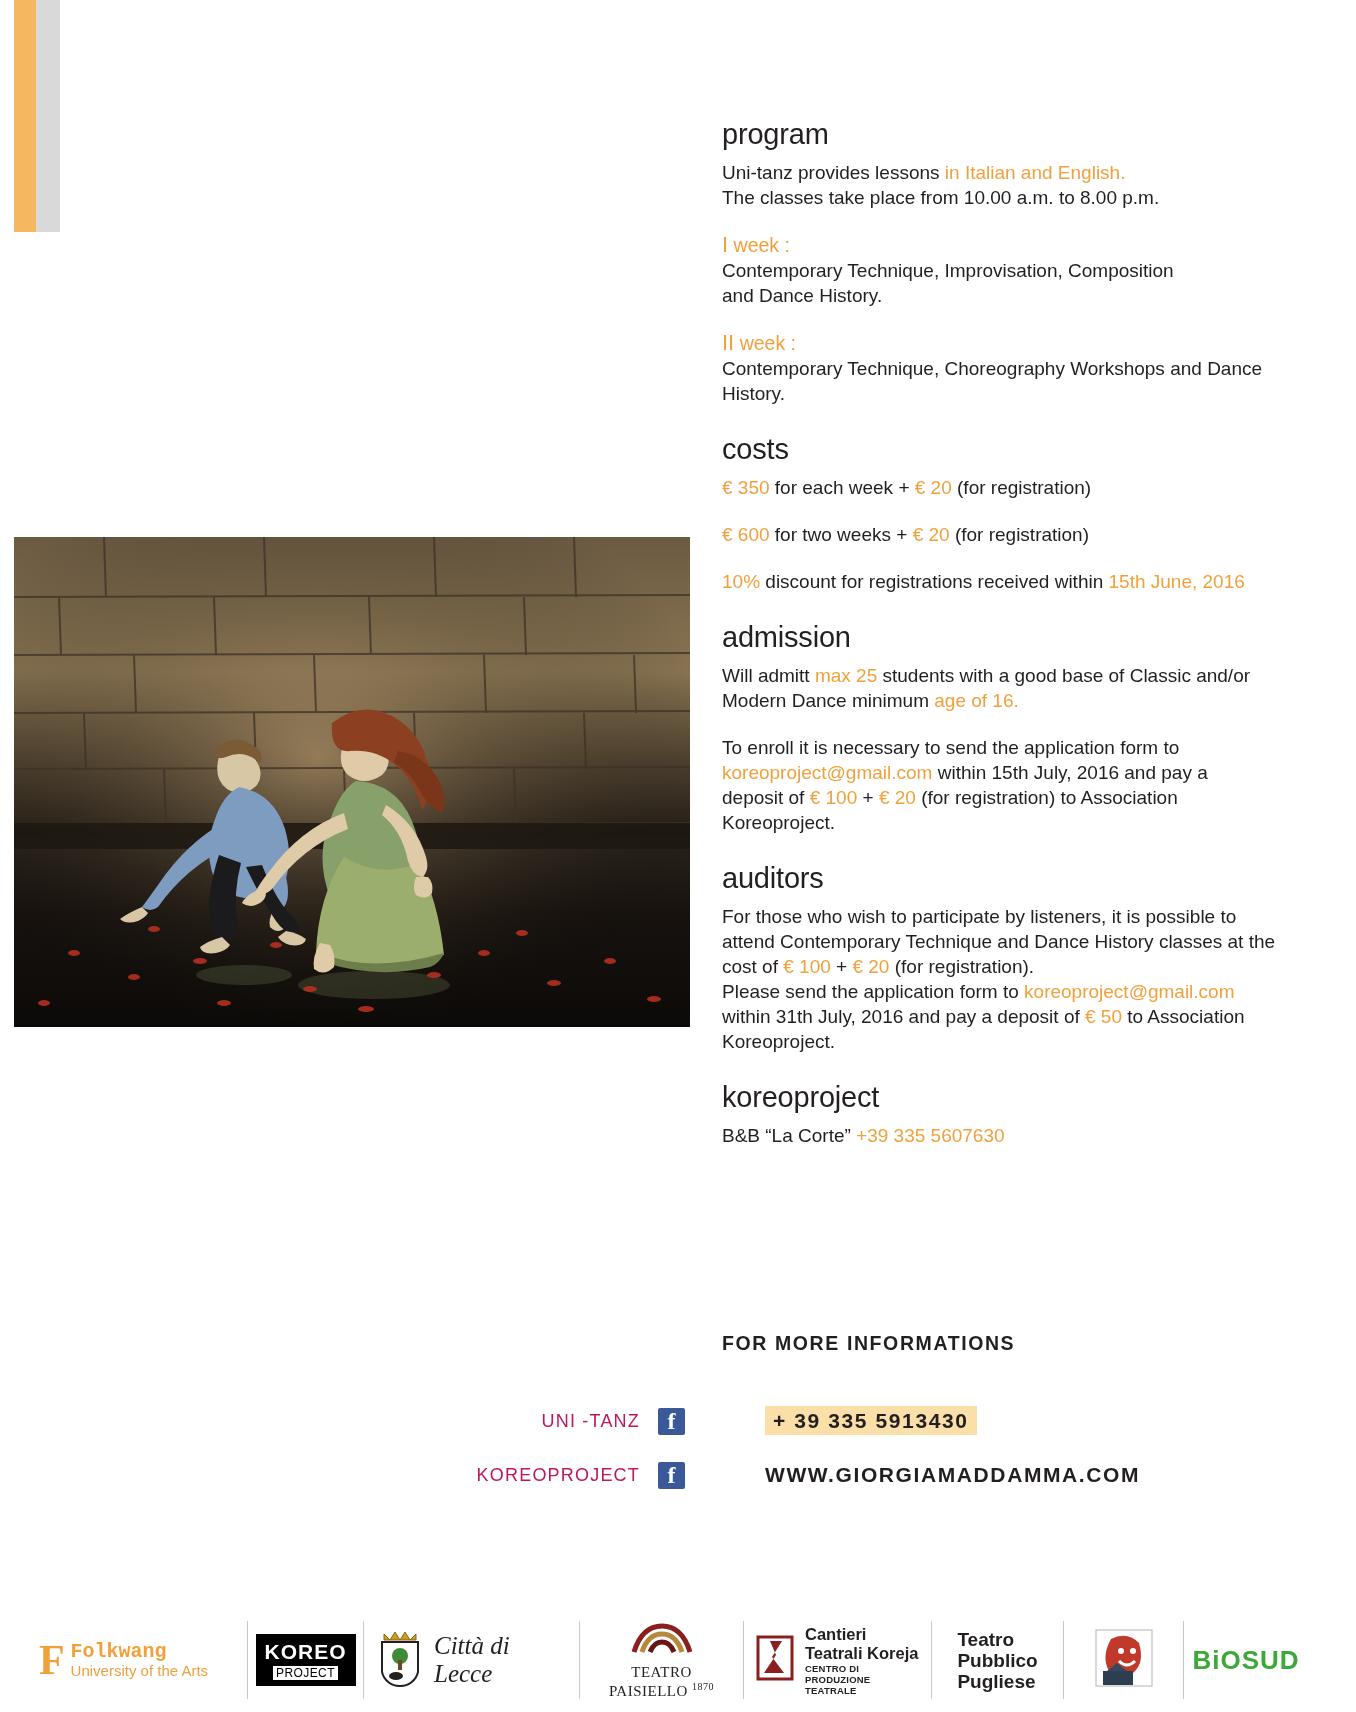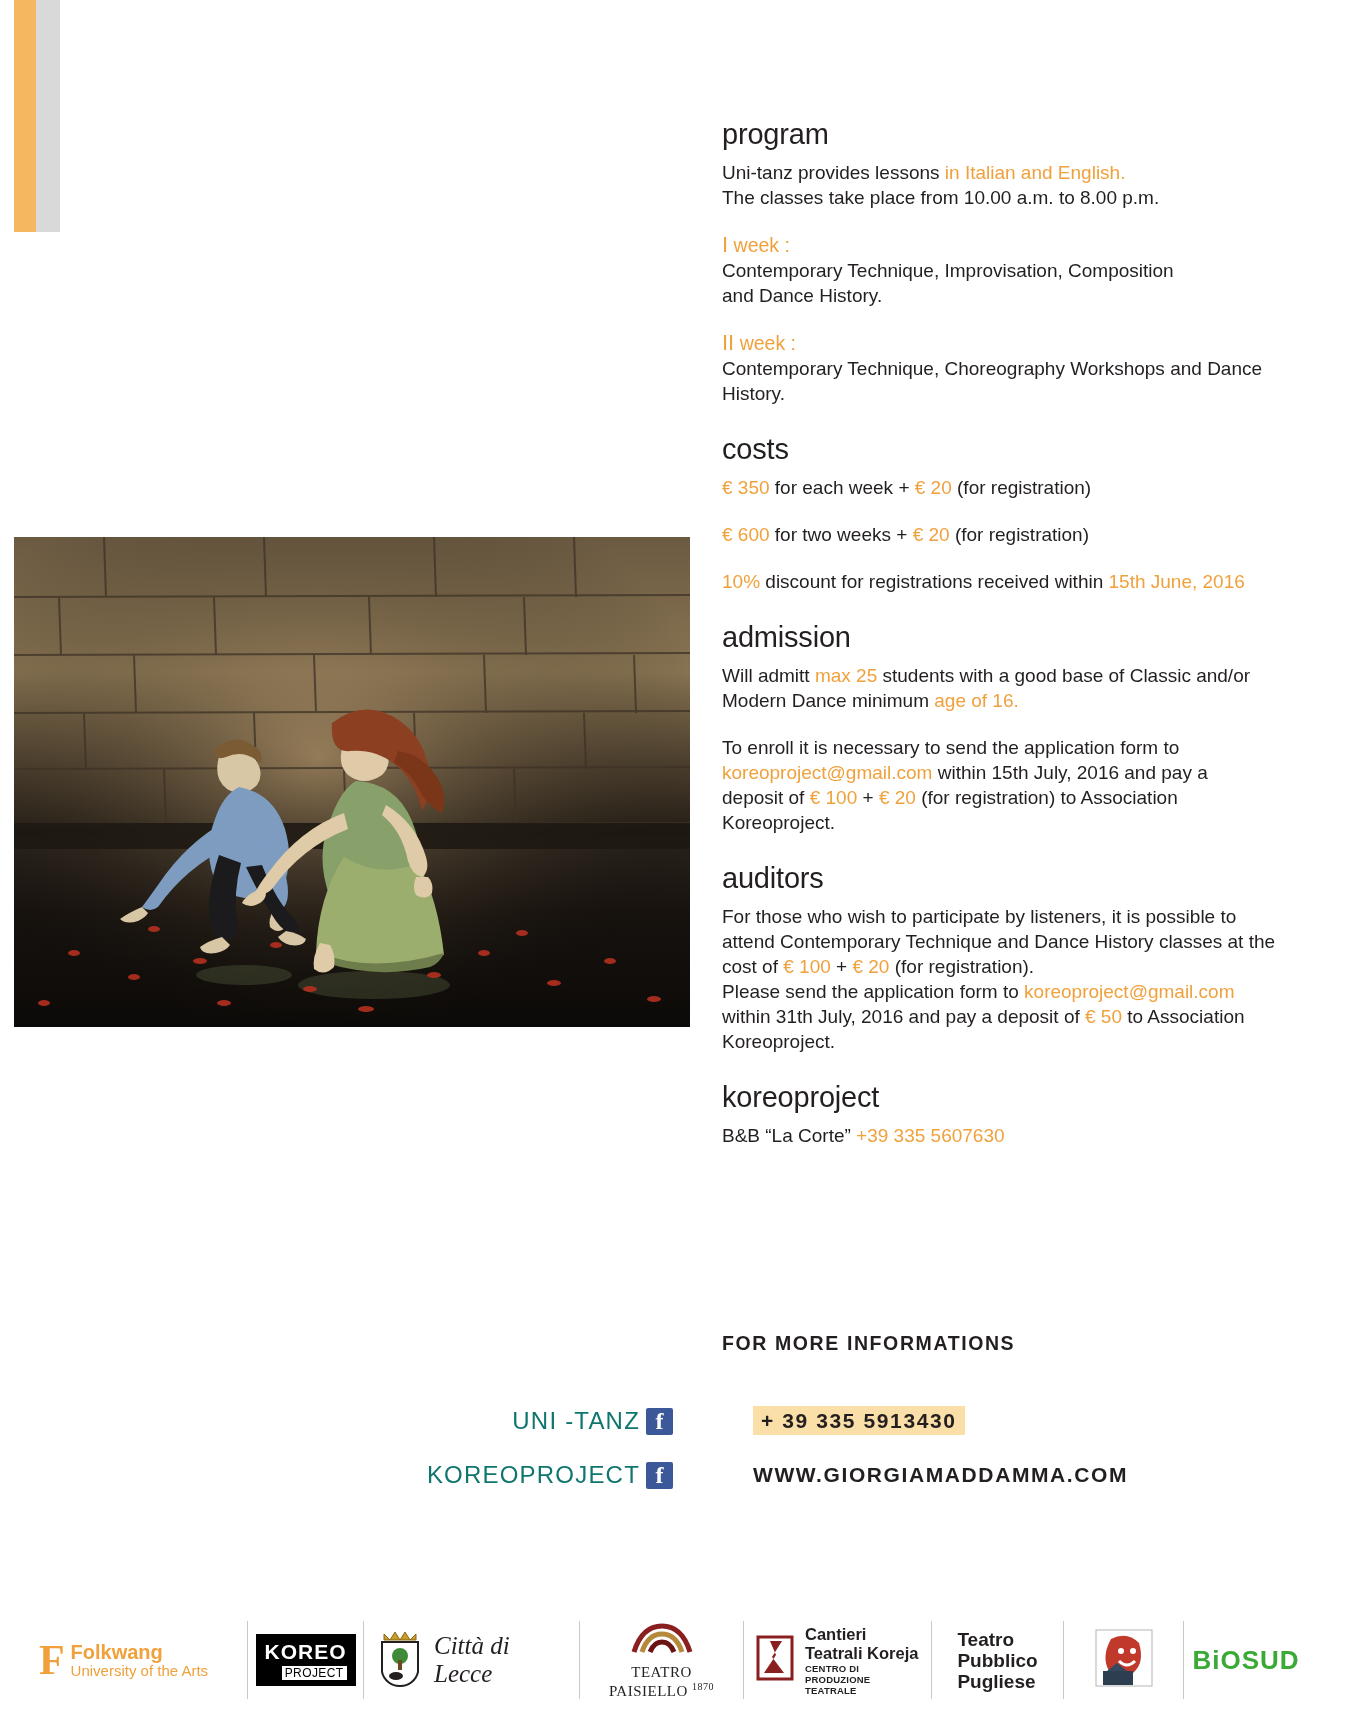--- a/index.html
+++ b/index.html
@@ -97,24 +97,24 @@
   }
   .crow {
     display: flex;
     align-items: center;
     height: 46px;
     margin-bottom: 8px;
   }
   .crow .label {
     width: 240px;
     text-align: right;
-    font-size: 24px;
+    font-size: 18px;
     letter-spacing: 1.2px;
-    color: #0f766e;
-    padding-right: 6px;
+    color: #be185d;
+    padding-right: 18px;
   }
   .fb {
     width: 27px;
     height: 27px;
     background: #3b5998;
     color: #ffffff;
     font-family: "Liberation Serif", serif;
     font-weight: bold;
     font-size: 24px;
     line-height: 27px;
@@ -157,28 +157,28 @@
 
   .folkwang { display: flex; align-items: center; gap: 10px; }
   .folkwang .fmark {
     font-family: "Liberation Serif", serif;
     font-size: 42px;
     color: #f0a13c;
     line-height: 34px;
     font-weight: bold;
     letter-spacing: -4px;
   }
-  .folkwang .ftxt1 { font-size: 20px; color: #f0a13c; font-weight: bold; line-height: 20px;}
+  .folkwang .ftxt1 { font-size: 20px; color: #f0a13c; font-weight: bold; line-height: 20px; font-family: Liberation Mono, monospace;}
   .folkwang .ftxt2 { font-size: 15px; color: #f0a13c; line-height: 17px;}
 
   .koreo {
     background: #000000;
     color: #ffffff;
     padding: 6px 9px 5px 9px;
-    text-align: right;
+    text-align: center;
   }
   .koreo .k1 { font-size: 21px; letter-spacing: 1px; font-weight: bold; line-height: 23px;}
   .koreo .k2 { font-size: 12px; letter-spacing: 0.4px; background: #fff; color: #000; display:inline-block; padding: 0 3px; margin-top: 2px;}
 
   .lecce { display: flex; align-items: center; gap: 8px; }
   .lecce-txt {
     font-family: "Liberation Serif", serif;
     font-style: italic;
     font-size: 25px;
     color: #231f20;

